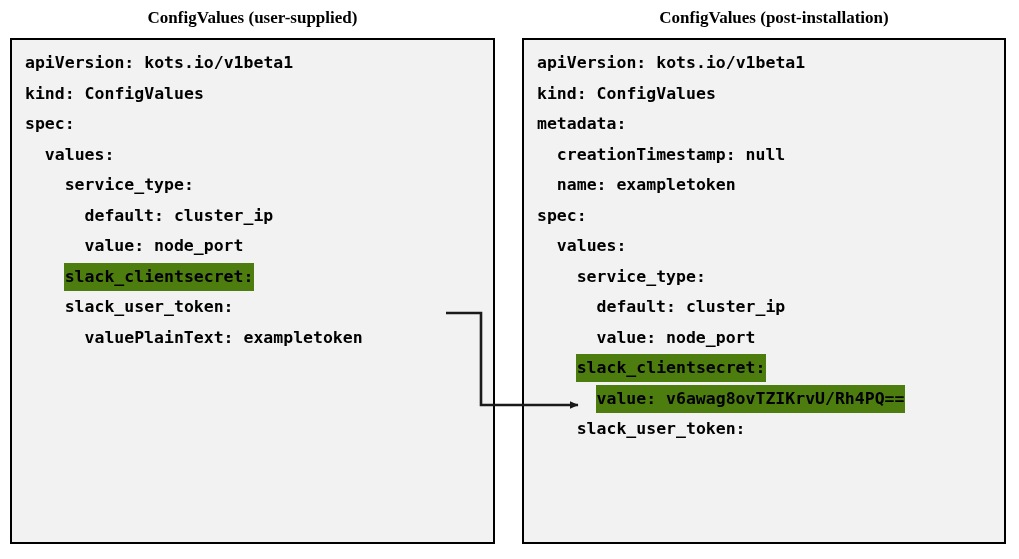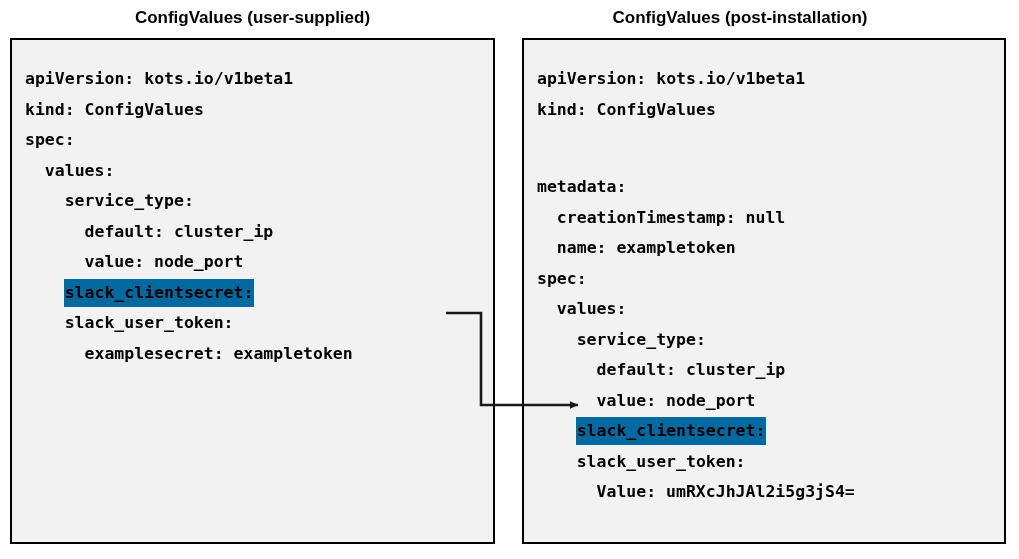--- a/index.html
+++ b/index.html
@@ -11,68 +11,68 @@
     width: 1019px;
     height: 559px;
     position: relative;
     font-family: "DejaVu Sans Mono", "Liberation Mono", monospace;
     overflow: hidden;
   }
 
   .panel-title {
     position: absolute;
     top: 8px;
-    font-family: Liberation Sans, sans-serif;
+    font-family: Liberation Serif, serif;
     font-size: 17px;
     font-weight: bold;
     color: #000000;
     letter-spacing: 0px;
     white-space: pre;
     text-align: center;
   }
   #title-left  { left: 10px;  width: 485px; }
-  #title-right { left: 498px; width: 484px; }
+  #title-right { left: 532px; width: 484px; }
 
   .yaml-panel {
     position: absolute;
     top: 38px;
     height: 506px;
     box-sizing: border-box;
     background: #F2F2F2;
     border: 2px solid #000000;
     overflow: hidden;
   }
   #panel-left  { left: 10px;  width: 485px; }
   #panel-right { left: 522px; width: 484px; }
 
   .yaml-body {
     position: absolute;
     left: 12px;
-    top: 24px;
+    top: 8px;
     right: 0;
   }
 
   .yaml-line {
     height: 30.5px;
     line-height: 30.5px;
     font-family: "DejaVu Sans Mono", "Liberation Mono", monospace;
     font-size: 16.5px;
     font-weight: bold;
     color: #000000;
     white-space: pre;
   }
 
   .yaml-line > span.txt {
     display: inline-block;
     padding: 1px 1px;
     line-height: 26px;
   }
 
   .yaml-line.hl > span.txt {
-    background: #0369a1;
+    background: #4d7c0f;
   }
 
   
   #connector {
     position: absolute;
     left: 0;
     top: 0;
     width: 1019px;
     height: 559px;
     pointer-events: none;
@@ -89,39 +89,39 @@
   <div class="yaml-body" id="body-left">
       <div class="yaml-line" style="padding-left: 0px;"><span class="txt">apiVersion: kots.io/v1beta1</span></div>
       <div class="yaml-line" style="padding-left: 0px;"><span class="txt">kind: ConfigValues</span></div>
       <div class="yaml-line" style="padding-left: 0px;"><span class="txt">spec:</span></div>
       <div class="yaml-line" style="padding-left: 19.84px;"><span class="txt">values:</span></div>
       <div class="yaml-line" style="padding-left: 39.68px;"><span class="txt">service_type:</span></div>
       <div class="yaml-line" style="padding-left: 59.52px;"><span class="txt">default: cluster_ip</span></div>
       <div class="yaml-line" style="padding-left: 59.52px;"><span class="txt">value: node_port</span></div>
       <div class="yaml-line hl" style="padding-left: 39.68px;"><span class="txt">slack_clientsecret:</span></div>
       <div class="yaml-line" style="padding-left: 39.68px;"><span class="txt">slack_user_token:</span></div>
-      <div class="yaml-line" style="padding-left: 59.52px;"><span class="txt">examplesecret: exampletoken</span></div>
+      <div class="yaml-line" style="padding-left: 59.52px;"><span class="txt">valuePlainText: exampletoken</span></div>
     </div>
 </div>
 
 <div class="yaml-panel" id="panel-right">
   <div class="yaml-body" id="body-right">
       <div class="yaml-line" style="padding-left: 0px;"><span class="txt">apiVersion: kots.io/v1beta1</span></div>
       <div class="yaml-line" style="padding-left: 0px;"><span class="txt">kind: ConfigValues</span></div>
-      <div class="yaml-line" style="padding-left: 0px; margin-top: 47px;"><span class="txt">metadata:</span></div>
+      <div class="yaml-line" style="padding-left: 0px;"><span class="txt">metadata:</span></div>
       <div class="yaml-line" style="padding-left: 19.84px; text-decoration: underline;"><span class="txt">creationTimestamp: null</span></div>
       <div class="yaml-line" style="padding-left: 19.84px;"><span class="txt">name: exampletoken</span></div>
       <div class="yaml-line" style="padding-left: 0px;"><span class="txt">spec:</span></div>
       <div class="yaml-line" style="padding-left: 19.84px;"><span class="txt">values:</span></div>
       <div class="yaml-line" style="padding-left: 39.68px;"><span class="txt">service_type:</span></div>
       <div class="yaml-line" style="padding-left: 59.52px;"><span class="txt">default: cluster_ip</span></div>
       <div class="yaml-line" style="padding-left: 59.52px;"><span class="txt">value: node_port</span></div>
       <div class="yaml-line hl" style="padding-left: 39.68px;"><span class="txt">slack_clientsecret:</span></div>
+      <div class="yaml-line hl" style="padding-left: 59.52px;"><span class="txt">value: v6awag8ovTZIKrvU/Rh4PQ==</span></div>
       <div class="yaml-line" style="padding-left: 39.68px;"><span class="txt">slack_user_token:</span></div>
-      <div class="yaml-line" style="padding-left: 59.52px;"><span class="txt">Value: umRXcJhJAl2i5g3jS4=</span></div>
     </div>
 </div>
 
 <svg id="connector" viewBox="0 0 1019 559" xmlns="http://www.w3.org/2000/svg">
   <defs>
     <marker id="arrowhead" markerWidth="9" markerHeight="8" refX="8.5" refY="4" orient="auto" markerUnits="userSpaceOnUse">
       <path d="M0,0 L9,4 L0,8 z" fill="#1a1a1a"></path>
     </marker>
   </defs>
   <path d="M 446,313 L 481,313 L 481,405 L 578,405" fill="none" stroke="#1a1a1a" stroke-width="2.6" stroke-linejoin="miter" stroke-linecap="butt" marker-end="url(#arrowhead)"></path>

